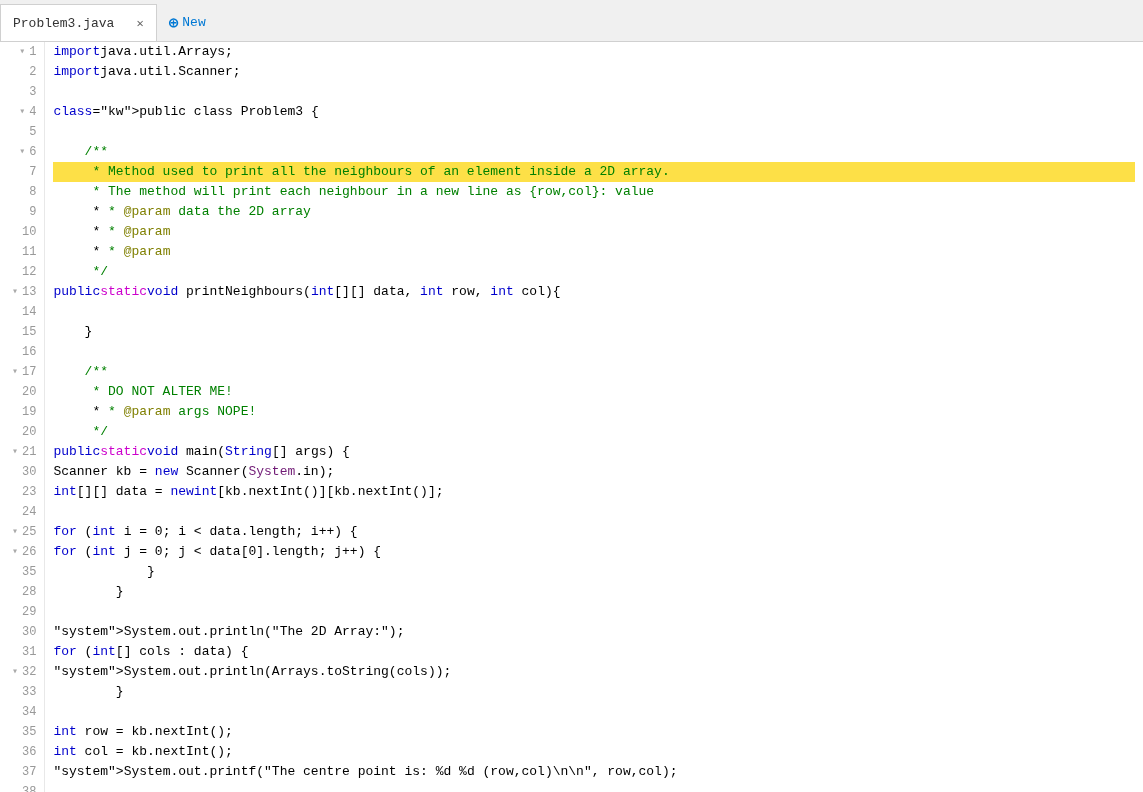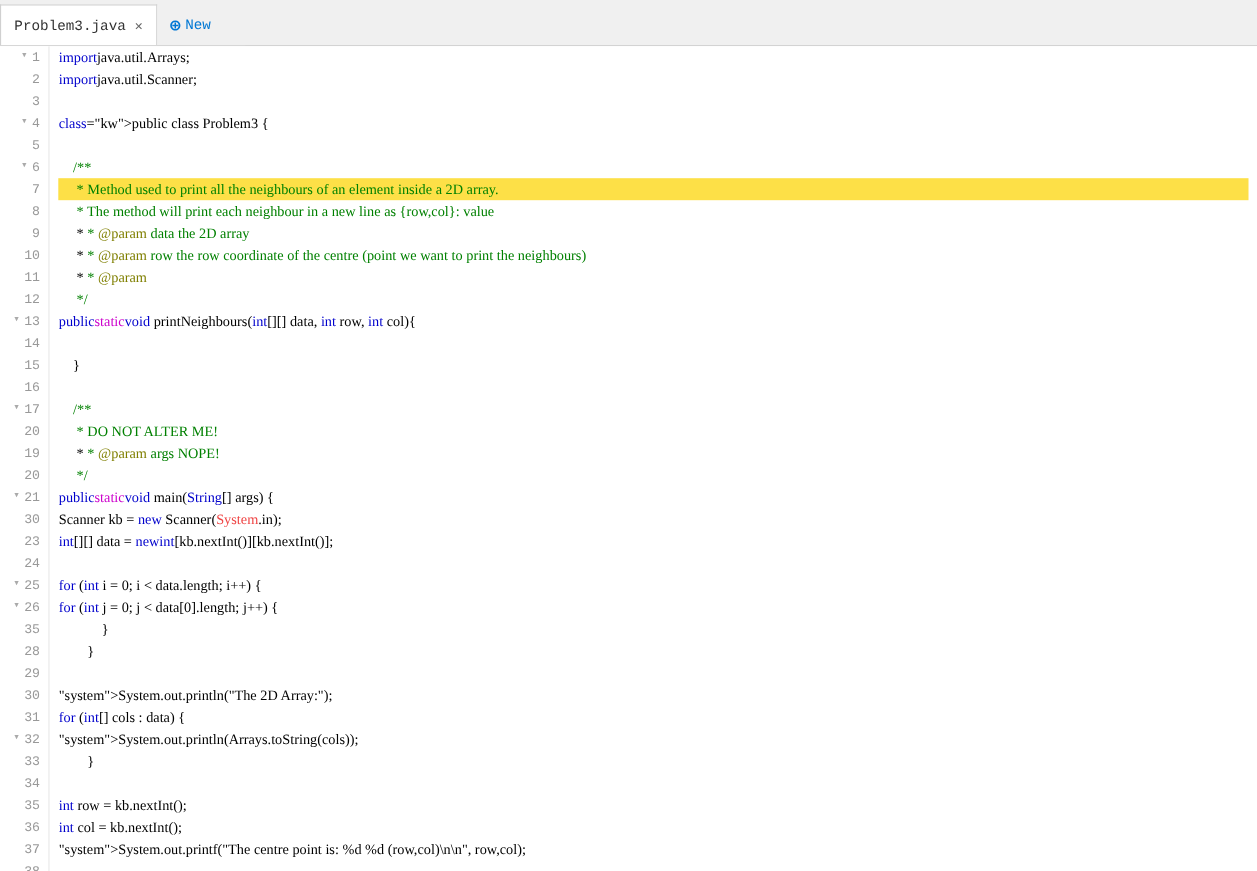--- a/index.html
+++ b/index.html
@@ -25,21 +25,21 @@
     }
     .tab {
       display: flex;
       align-items: center;
       padding: 0 12px;
       background: #ffffff;
       border: 1px solid #d0d0d0;
       border-bottom: none;
       cursor: pointer;
       font-size: 13px;
-      gap: 8px;
+      gap: 22px;
       color: #333;
       min-width: 80px;
     }
     .tab.active {
       background: #ffffff;
       border-top: 1px solid #d0d0d0;
     }
     .tab .close-btn {
       font-size: 12px;
       color: #666;
@@ -91,33 +91,32 @@
       flex: 1;
       padding: 0 8px;
       overflow-x: auto;
     }
     .code-line {
       height: 20px;
       line-height: 20px;
       white-space: pre;
       display: flex;
       align-items: flex-end;
-      font-family: Liberation Serif, serif;
     }
     .code-line.highlighted {
       background: #fde047;
     }
     
     .kw { color: #0000cc; font-weight: normal; } 
     .kw2 { color: #cc00cc; }
     .classname { color: #000000; }
     .comment { color: #008000; }
     .javadoc-tag { color: #7f7f00; }
     .normal { color: #000000; }
-    .system { color: #ef4444; }
+    .system { color: #701a75; }
   </style>
 </head>
 <body>
 
 <div class="editor-container">
   <div class="tab-bar">
     <div class="tab active">
       <span>Problem3.java</span>
       <span class="close-btn">✕</span>
     </div>
@@ -285,21 +284,21 @@
     <div class="code-content" id="code-content-col">
         <div class="code-line"><span class="kw">import</span> <span class="normal">java.util.Arrays</span>;</div>
         <div class="code-line"><span class="kw">import</span> <span class="normal">java.util.Scanner</span>;</div>
         <div class="code-line">&nbsp;</div>
         <div class="code-line"><span <span="" class="kw">class</span>="kw"&gt;public class <span class="classname">Problem3</span> {</div>
         <div class="code-line">&nbsp;</div>
         <div class="code-line"><span class="comment">    /**</span></div>
         <div class="code-line highlighted"><span class="comment">     * Method used to print all the neighbours of an element inside a 2D array.</span></div>
         <div class="code-line"><span class="comment">     * The method will print each neighbour in a new line as {row,col}: value</span></div>
         <div class="code-line">     * <span class="comment">* </span><span class="javadoc-tag">@param</span><span class="comment"> data the 2D array</span></div>
-        <div class="code-line">     * <span class="comment">* </span><span class="javadoc-tag">@param</span><span class="comment"> row the row coordinate of the centre (point we want to print the neighbours)</span></div>
+        <div class="code-line">     * <span class="comment">* </span><span class="javadoc-tag">@param</span></div>
         <div class="code-line">     * <span class="comment">* </span><span class="javadoc-tag">@param</span></div>
         <div class="code-line"><span class="comment">     */</span></div>
         <div class="code-line">    <span class="kw">public</span> <span class="kw2">static</span> <span class="kw">void</span> printNeighbours(<span class="kw">int</span>[][] data, <span class="kw">int</span> row, <span class="kw">int</span> col){</div>
         <div class="code-line">&nbsp;</div>
         <div class="code-line">    }</div>
         <div class="code-line">&nbsp;</div>
         <div class="code-line"><span class="comment">    /**</span></div>
         <div class="code-line"><span class="comment">     * DO NOT ALTER ME!</span></div>
         <div class="code-line">     * <span class="comment">* </span><span class="javadoc-tag">@param</span><span class="comment"> args NOPE!</span></div>
         <div class="code-line"><span class="comment">     */</span></div>

